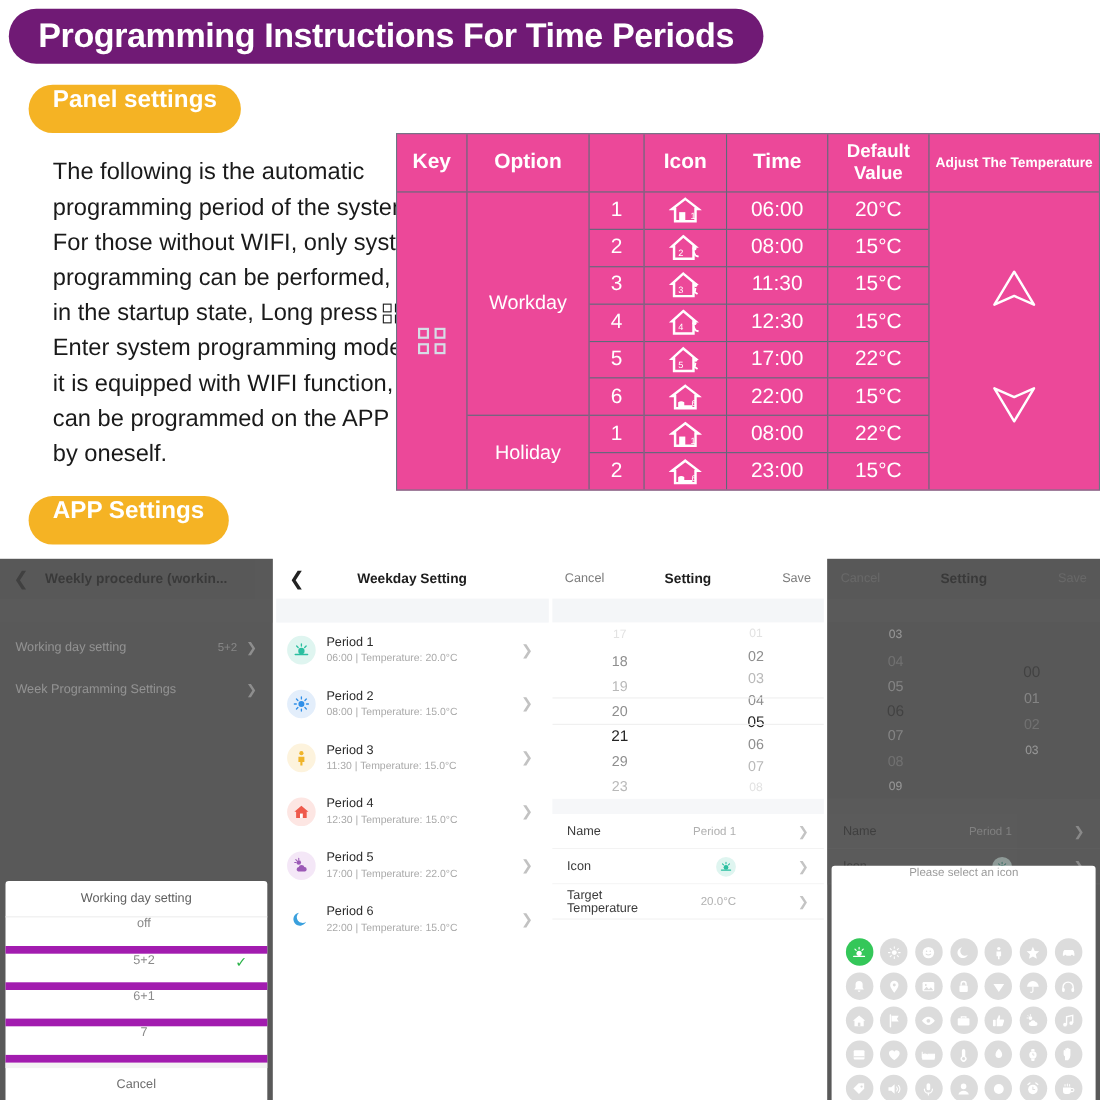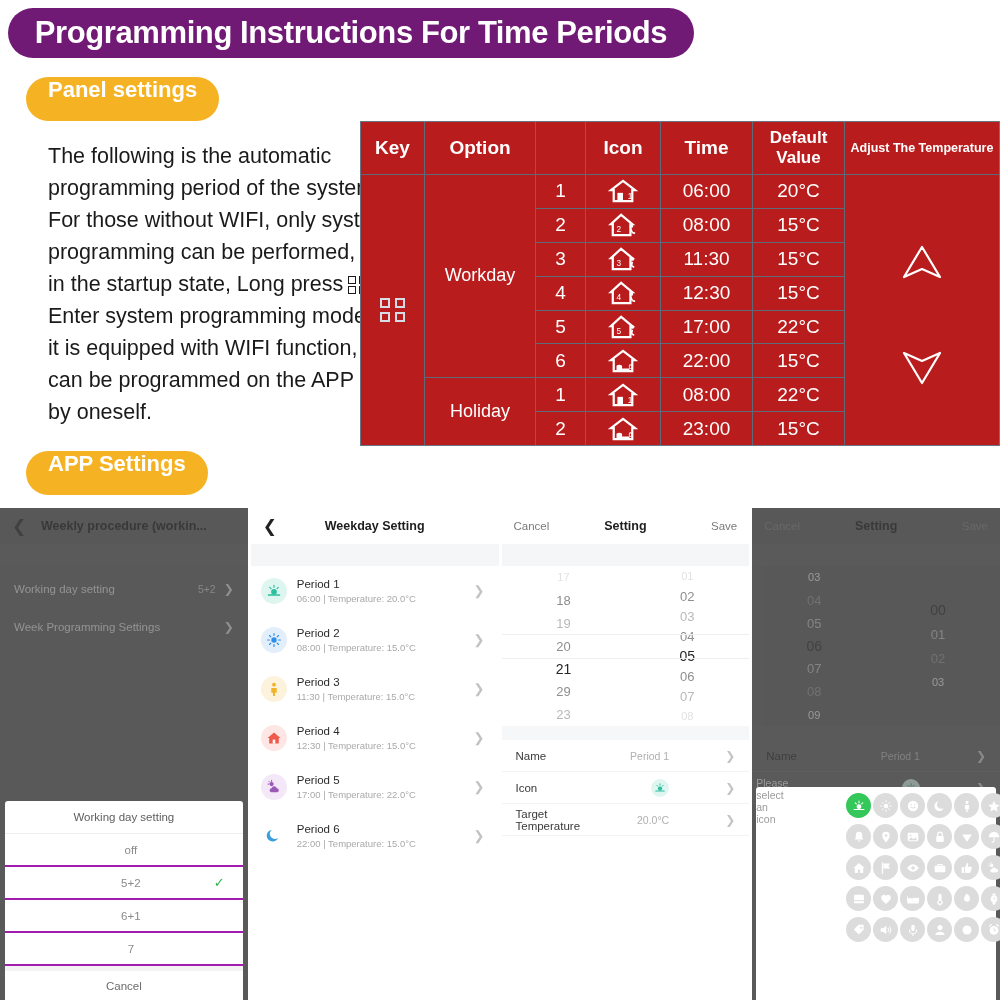--- a/index.html
+++ b/index.html
@@ -67,21 +67,21 @@
   }
   .key-glyph i:nth-child(1){ left:0; top:0; }
   .key-glyph i:nth-child(2){ left:11px; top:0; }
   .key-glyph i:nth-child(3){ left:0; top:10px; }
   .key-glyph i:nth-child(4){ left:11px; top:10px; }
 
   
   .table-wrap {
     position: absolute; left: 360px; top: 121px;
     width: 640px; height: 325px;
-    background: #b91c1c;
+    background: #ec4899;
     border: 1px solid #6b7684;
     display: flex;
     overflow: hidden;
   }
   .tcol { display: flex; flex-direction: column; border-right: 1px solid #5d6a7a; }
   .tcol:last-child { border-right: none; }
   .thead {
     height: 53px; display: flex; align-items: center; justify-content: center;
     color: #fff; font-weight: 700; text-align: center;
     border-bottom: 1px solid #5d6a7a; line-height: 1.15;
@@ -174,22 +174,22 @@
 
   .sheet {
     position: absolute; left: 5px; right: 5px; bottom: 0;
     background: #fff; border-top-left-radius: 3px; border-top-right-radius: 3px;
   }
   .sheet-title {
     height: 33px; display: flex; align-items: center; justify-content: center;
     font-size: 11.5px; color: #5e5e5e; border-bottom: 1px solid #ededed;
   }
   .sheet-opt {
-    height: 33px; display: flex; align-items: center; justify-content: center;
-    font-size: 11.5px; color: #8a8a8a; border-bottom: 2px solid #a21caf;
+    height: 33px; display: flex; align-items: flex-start; justify-content: center;
+    font-size: 11.5px; color: #8a8a8a; border-bottom: 7px solid #a21caf;
     position: relative;
     padding-left: 14px;
   }
   .sheet-opt .tick {
     position: absolute; right: 18px; color: #2cb34a; font-size: 13px;
   }
   .sheet-cancel {
     height: 34px; display: flex; align-items: center; justify-content: center;
     font-size: 11.5px; color: #6d6d6d; border-top: 5px solid #f3f3f3;
   }
@@ -237,21 +237,21 @@
   .panel.dim .form-row { background: #5d5d5d; border-bottom-color: #656565; }
   .form-label { font-size: 11.5px; color: #3a3a3a; }
   .panel.dim .form-label { color: #1e1e1e; }
   .form-val { margin-left: auto; font-size: 10.5px; color: #b0b0b0; margin-right: 8px; }
   .form-chev { color: #c4c4c4; font-size: 12px; }
 
   
   .icon-sheet {
     position: absolute; left: 4px; right: 4px; bottom: 0; top: 279px;
     background: #fff; border-radius: 3px 3px 0 0;
-    display: flex; flex-direction: row; gap: 48px;
+    display: flex; flex-direction: column; gap: 48px;
   }
   .icon-sheet-title {
     height: 28px; display: flex; align-items: center; justify-content: center;
     font-size: 10.5px; color: #9b9b9b;
   }
   .icon-grid {
     flex: 1; display: grid; grid-template-columns: repeat(7, 1fr);
     gap: 6px 2px; padding: 6px 10px 4px;
     align-content: start;
   }

